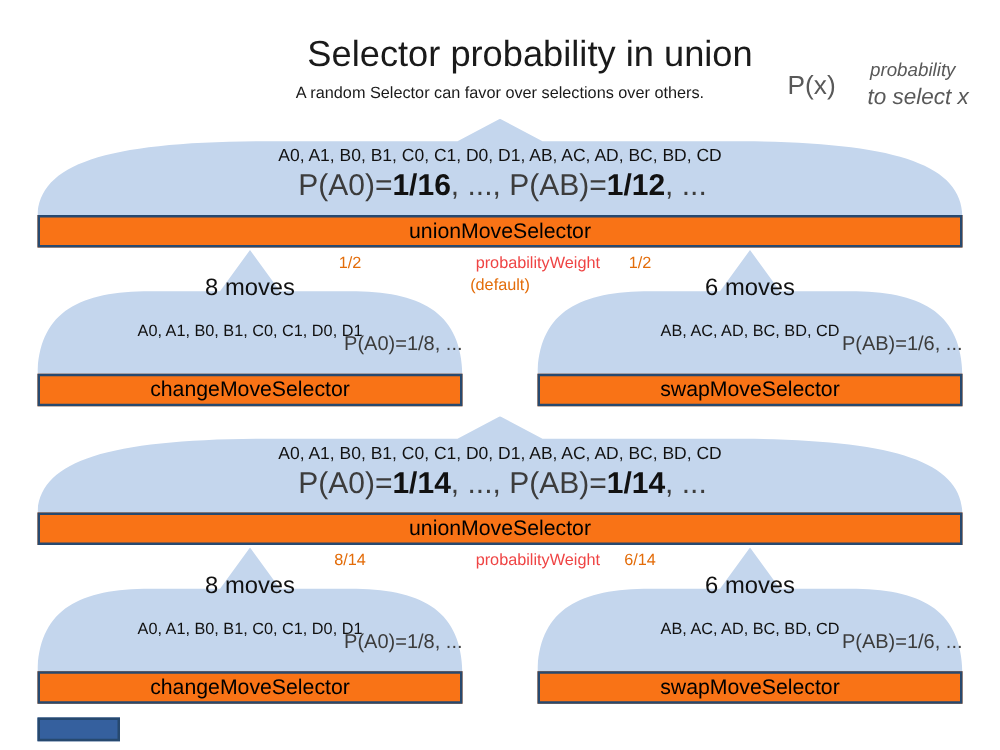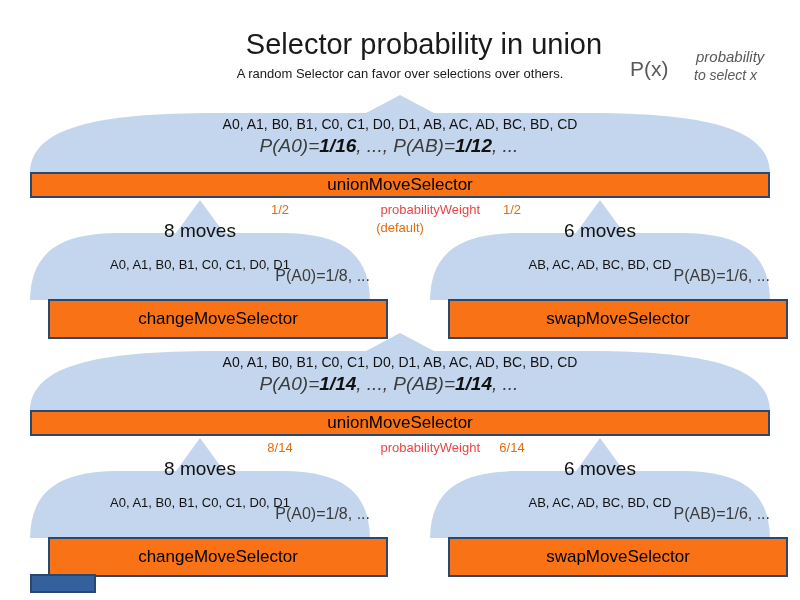--- a/index.html
+++ b/index.html
@@ -5,46 +5,46 @@
   * { margin:0; padding:0; box-sizing:border-box; }
   body {
     width:800px; height:600px; position:relative; overflow:hidden;
     background:#ffffff; color:#000;
     font-family:"Liberation Sans", sans-serif;
   }
   .title { position:absolute; top:28px; left:0; width:800px; text-align:center; font-size:29px; color:#1a1a1a;padding-left:48px; }
   .subtitle { position:absolute; top:66px; left:0; width:800px; text-align:center; font-size:13px; color:#1a1a1a; }
   .legend-symbol { position:absolute; top:57px; left:630px; font-size:21px; color:#595959; }
   .legend-l1 { position:absolute; top:48px; left:696px; font-size:15px; font-style:italic; color:#595959; }
-  .legend-l2 { position:absolute; top:67px; left:694px; font-size:14px; font-style:italic; color:#595959; }
+  .legend-l2 { position:absolute; top:67px; left:694px; font-size:18px; font-style:italic; color:#595959; }
 
   .section { position:absolute; left:0; width:800px; height:235px; }
   .big-dome { position:absolute; left:30px; top:0; }
   .dome-path { fill:#c4d6ed; }
   .big-moves { position:absolute; left:30px; top:21px; width:740px; text-align:center; font-size:14px; color:#111; }
-  .big-prob { position:absolute; left:19px; top:40px; width:740px; text-align:center; font-size:19px; color:#3c3c3c;font-style:italic; }
+  .big-prob { position:absolute; left:32px; top:40px; width:740px; text-align:center; font-size:24px; color:#3c3c3c; }
   .big-prob b { color:#111; }
 
   .bar { position:absolute; background:#f97316; border:2px solid #27496f;
          display:flex; align-items:center; justify-content:center; font-size:17px; color:#000; }
   .union-bar { left:30px; top:77px; width:740px; height:26px; }
 
   .w-left  { position:absolute; top:107px; left:240px; width:80px;  text-align:center; font-size:13px; color:#e36c09; }
   .w-label { position:absolute; top:107px; left:320px; width:160px; text-align:right; font-size:13px; color:#ef4444; }
   .w-right { position:absolute; top:107px; left:472px; width:80px;  text-align:center; font-size:13px; color:#e36c09; }
   .w-note  { position:absolute; top:125px; left:320px; width:160px; text-align:center; font-size:13px; color:#e36c09; }
 
   .group { position:absolute; top:105px; width:340px; height:130px; }
   .group.left  { left:30px; }
   .group.right { left:430px; }
   .small-dome { position:absolute; left:0; top:0; }
   .sd-count { position:absolute; top:20px; left:0; width:340px; text-align:center; font-size:19px; color:#111; }
   .sd-moves { position:absolute; top:57px; left:0; width:340px; text-align:center; font-size:13px; color:#111; }
   .sd-prob  { position:absolute; top:67px; left:0; width:340px; text-align:right; font-size:16px; color:#3c3c3c; }
-  .sd-bar   { left:0; top:99px; width:340px; height:40px;margin-left:18px; }
+  .sd-bar   { left:0; top:99px; width:340px; height:26px; }
 
   .fragment { position:absolute; left:30px; top:574px; width:66px; height:19px;
               background:#35609e; border:2px solid #27496f; }
 </style>
 </head>
 <body>
 
 <div class="title">Selector probability in union</div>
 <div class="subtitle">A random Selector can favor over selections over others.</div>
 <div class="legend-symbol">P(x)</div>

